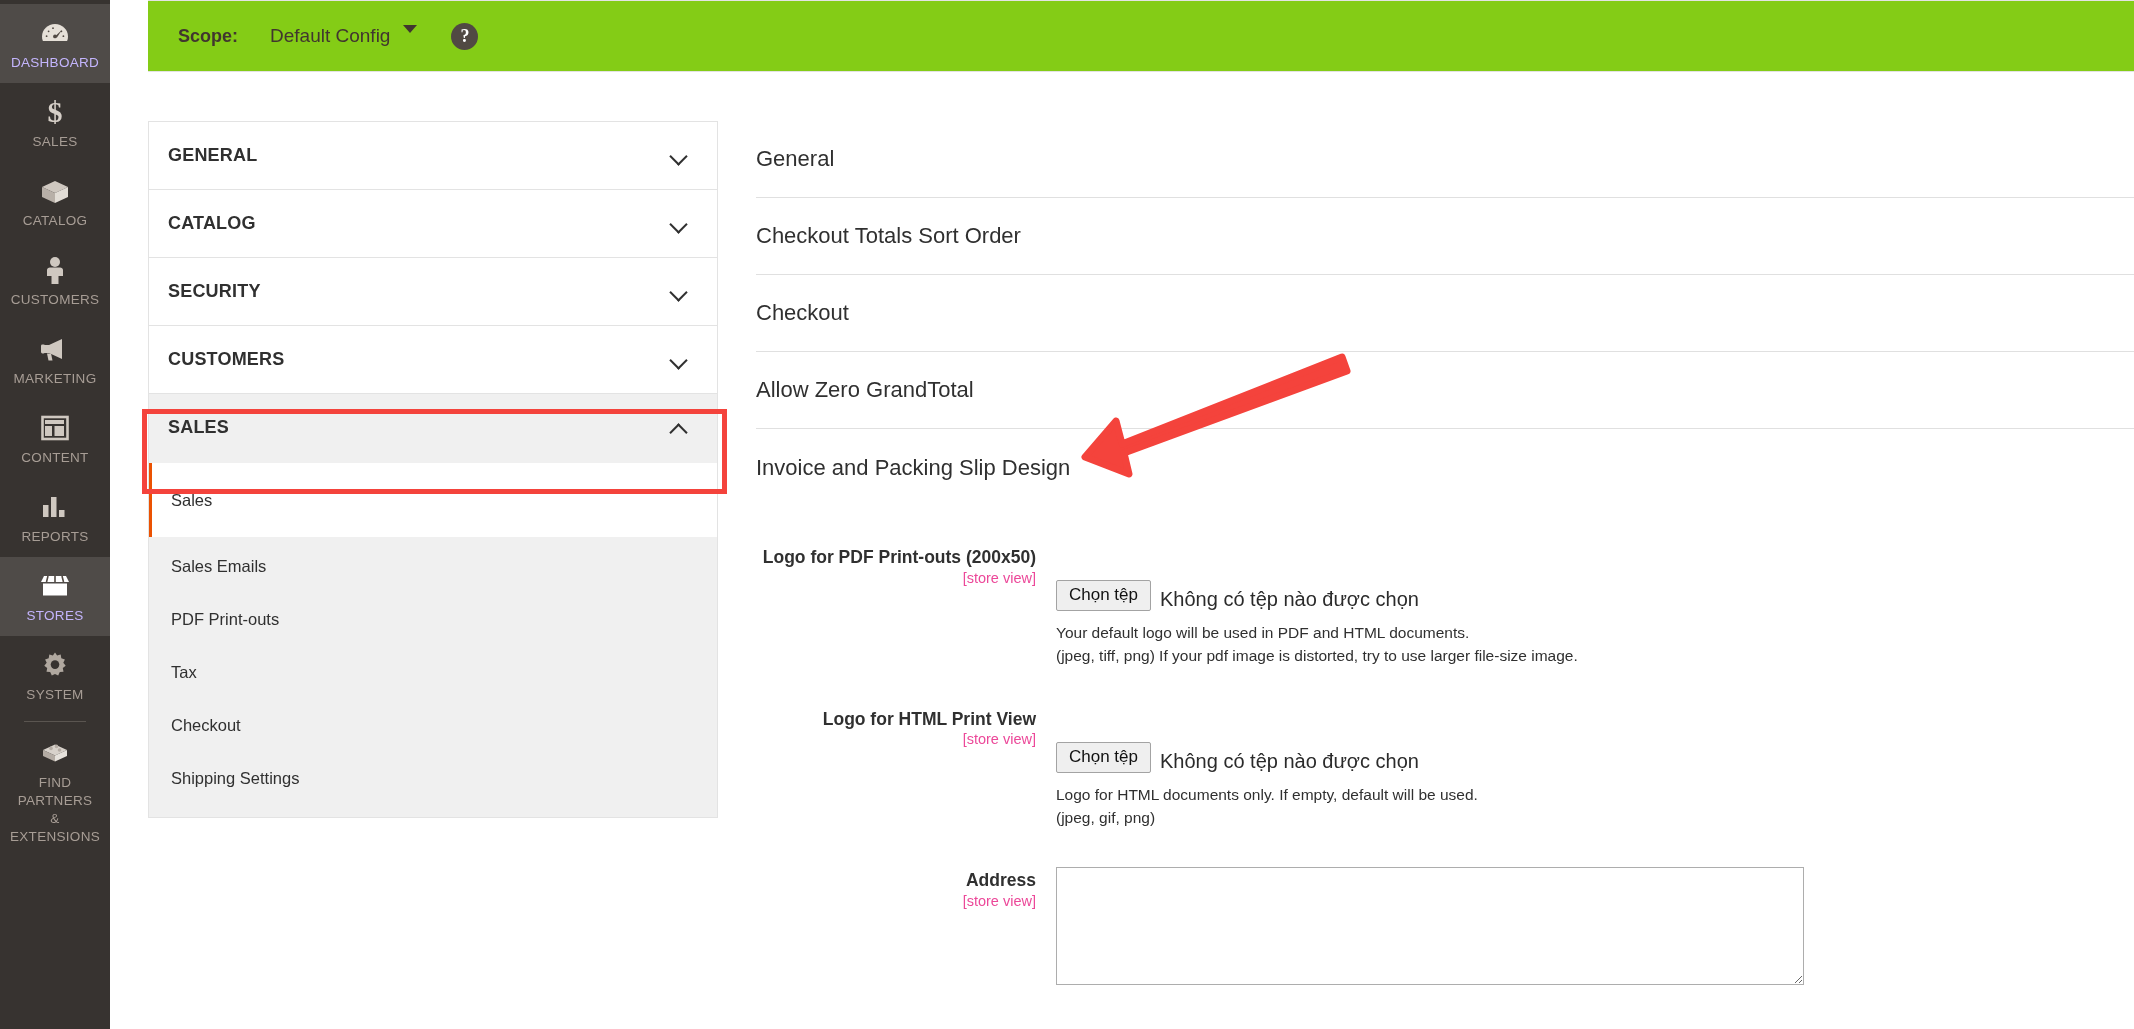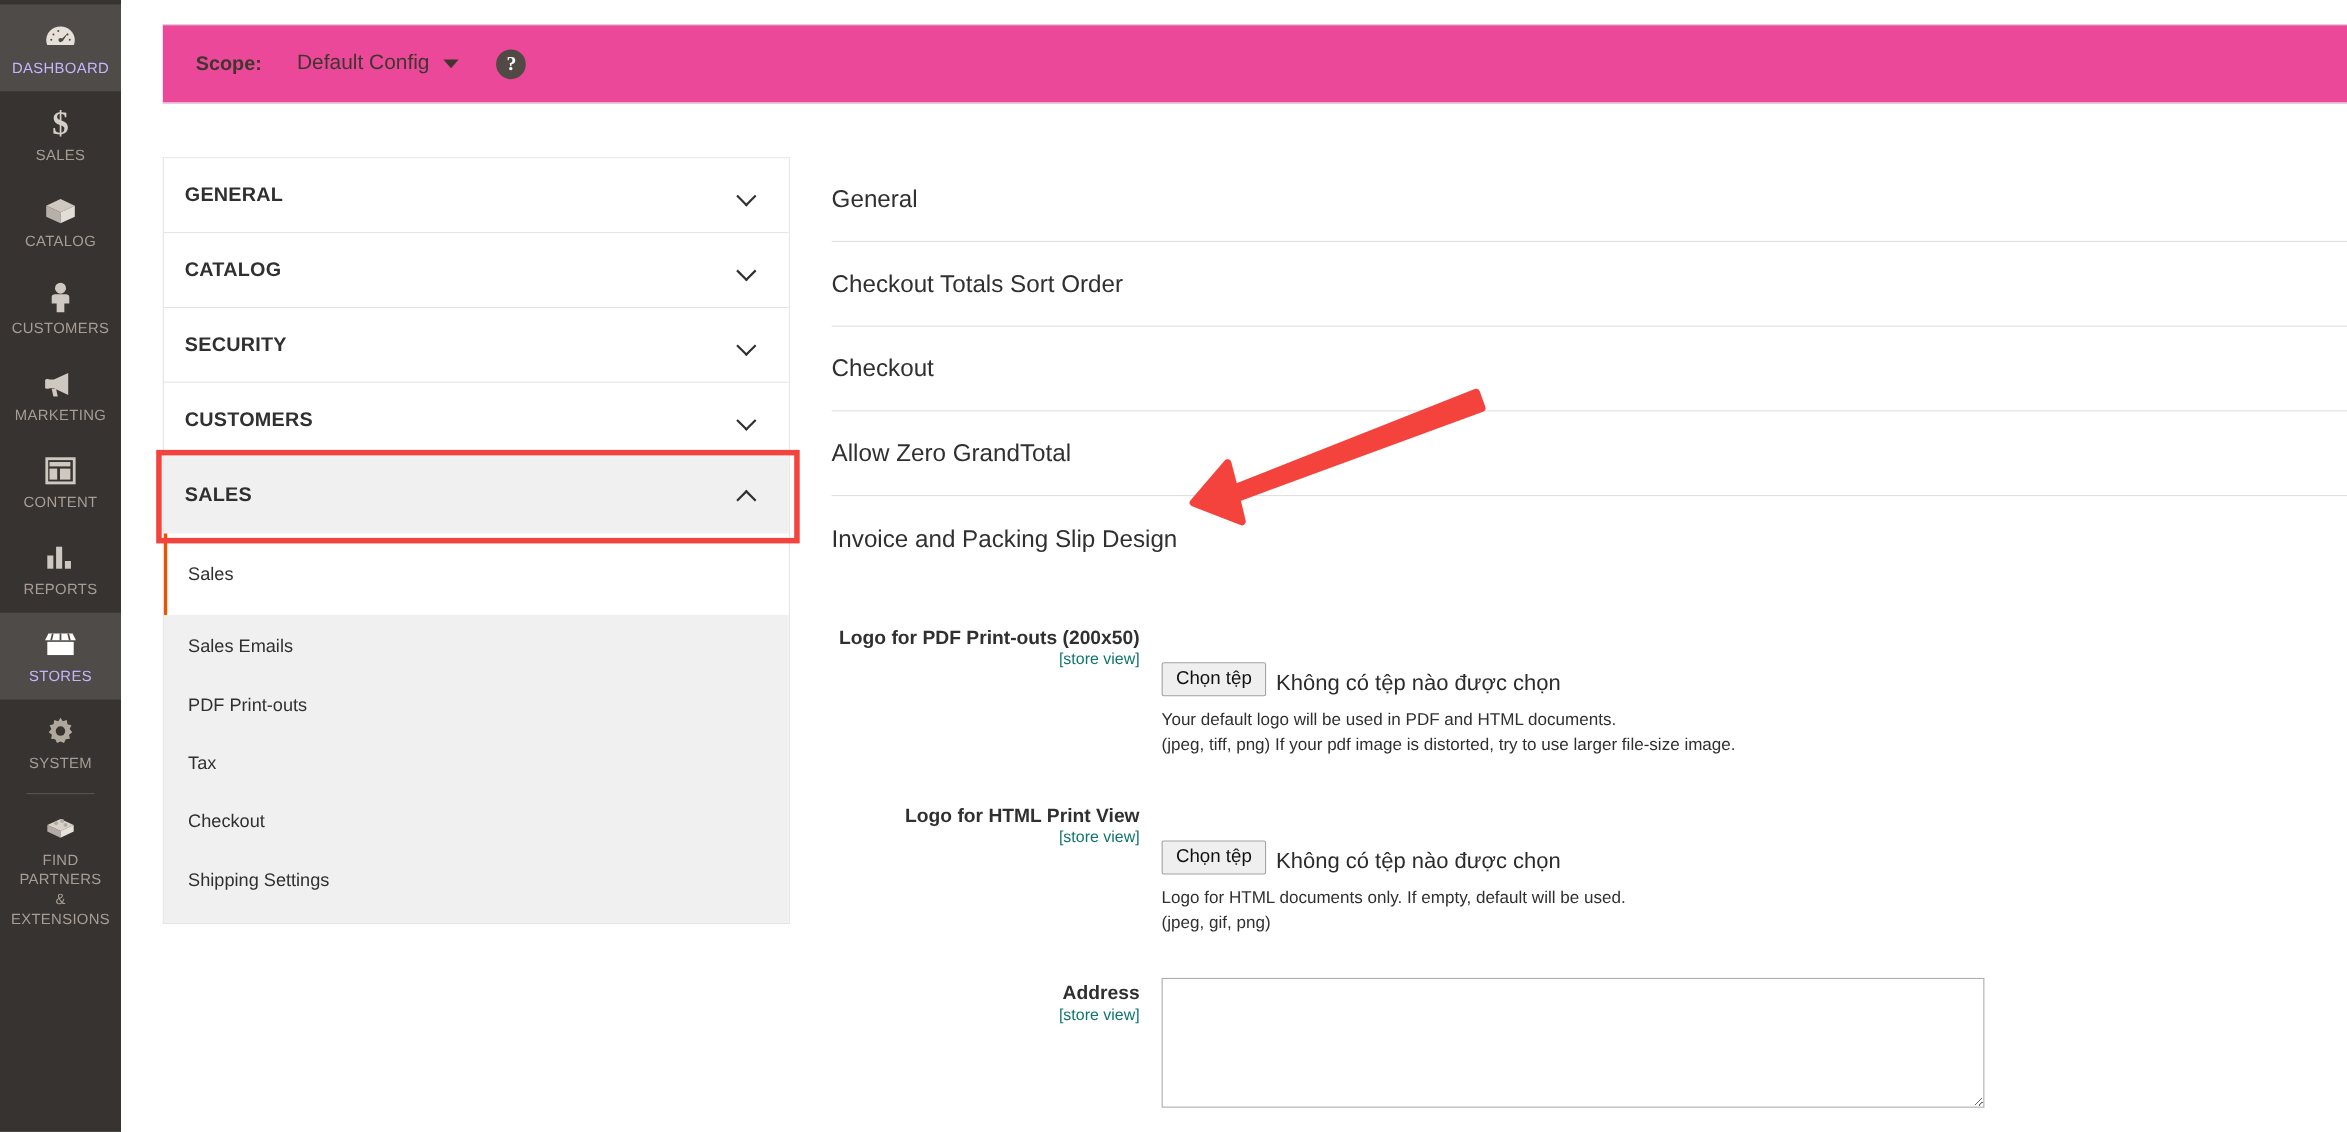--- a/index.html
+++ b/index.html
@@ -52,31 +52,30 @@
   }
   .page-title-wrap { padding: 22px 0 18px 38px; }
   .page-title {
     font-size: 38px; font-weight: 400; color: #41362f;
     letter-spacing: -0.2px;
   }
 
   
   .scope-bar {
     margin-left: 38px;
-    background: #ec4899;
+    background: #84cc16;
     border-top: 1px solid #e3e3e3;
     border-bottom: 1px solid #e3e3e3;
     height: 72px;
     display: flex; align-items: center;
     padding-left: 30px;
-    margin-top: 22px;
   }
   .scope-label { font-size: 18px; font-weight: bold; color: #41362f; margin-right: 32px; }
   .scope-select {
-    font-size: 19px; color: #41362f; display: flex; align-items: center;
+    font-size: 19px; color: #41362f; display: flex; 
     cursor: pointer;
   }
   .scope-caret {
     width: 0; height: 0; margin-left: 13px;
     border-left: 7px solid transparent;
     border-right: 7px solid transparent;
     border-top: 8px solid #41362f;
   }
   .help-badge {
     width: 27px; height: 27px; border-radius: 50%;
@@ -162,21 +161,21 @@
   }
   .field-label {
     width: 300px; min-width: 300px;
     text-align: right; padding-right: 20px; padding-top: 5px;
   }
   .field-label .fl-name {
     font-size: 17.5px; font-weight: bold; color: #303030; line-height: 1.25;
     display: block;
   }
   .field-label .fl-scope {
-    font-size: 14.5px; color: #0f766e; display: block; margin-top: 1px;
+    font-size: 14.5px; color: #ec4899; display: block; margin-top: 1px;
   }
   .field-ctrl { flex: 1 1 auto; padding-top: 2px; }
   .fileinput { display: flex; align-items: flex-end; margin-top: 36px; }
   .file-btn {
     border: 1px solid #a3a3a3;
     background: #efefef;
     font-family: "Liberation Sans", sans-serif;
     font-size: 17px; color: #111111;
     padding: 3px 12px 4px;
     border-radius: 2px;

